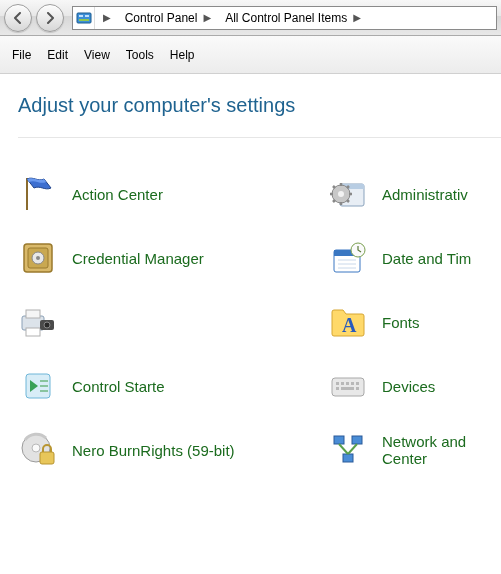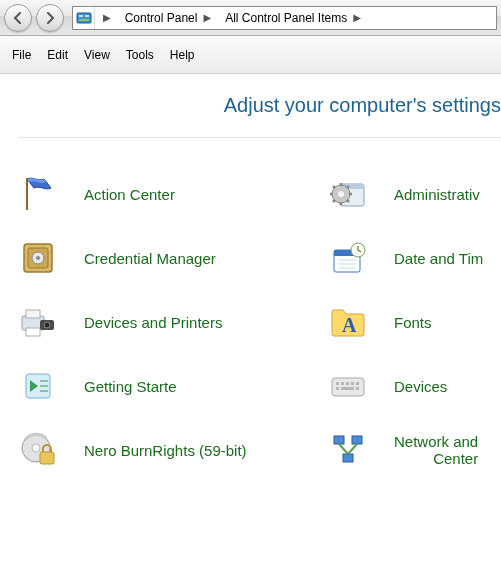--- a/index.html
+++ b/index.html
@@ -61,41 +61,40 @@
     align-items: center;
     padding: 0 4px;
     font-size: 12px;
   }
   .menu-item {
     padding: 2px 8px;
     cursor: pointer;
   }
   .content {
     padding: 20px 0 0 18px;
-    text-align: right;
   }
   .heading {
     color: #1f6390;
     font-size: 20px;
     font-weight: 400;
     padding-bottom: 20px;
     border-bottom: 1px solid #e6e6e6;
     margin-right: 0;
   }
   .grid {
     display: grid;
     grid-template-columns: 300px 1fr;
     column-gap: 10px;
     row-gap: 24px;
     padding-top: 36px;
   }
   .item {
     display: flex;
     align-items: center;
-    gap: 26px;
+    gap: 14px;
     cursor: pointer;
     white-space: nowrap;
   }
   .item-icon {
     width: 40px; height: 40px;
     display: flex; align-items: center; justify-content: center;
     flex-shrink: 0;
   }
   .item-icon svg { width: 40px; height: 40px; }
   .item-label {
@@ -208,21 +207,20 @@
     <div class="item">
       <div class="item-icon">
         <svg viewBox="0 0 40 40">
             <rect x="4" y="14" width="22" height="14" rx="2" fill="#dce3ea" stroke="#8aa0b6"></rect>
             <rect x="8" y="8" width="14" height="8" fill="#f5f5f5" stroke="#b0b0b0"></rect>
             <rect x="8" y="26" width="14" height="8" fill="#fff" stroke="#b0b0b0"></rect>
             <rect x="22" y="18" width="14" height="10" rx="2" fill="#4a4a4a"></rect>
             <circle cx="29" cy="23" r="3" fill="#2a2a2a" stroke="#888"></circle>
           </svg>
       </div>
-      <span class="item-label">Devices and Printers</span>
     </div>
 
     <div class="item">
       <div class="item-icon">
         <svg viewBox="0 0 40 40">
             <path d="M4 12 L4 32 Q4 34 6 34 L34 34 Q36 34 36 32 L36 14 Q36 12 34 12 L18 12 L15 8 L6 8 Q4 8 4 10 Z" fill="#ffd96a" stroke="#d6a633"></path>
             <text x="14" y="30" font-size="20" font-family="Georgia,serif" fill="#2a5bbd" font-weight="bold">A</text>
           </svg>
       </div>
       <span class="item-label">Fonts</span>
@@ -230,21 +228,21 @@
     <div class="item">
       <div class="item-icon">
         <svg viewBox="0 0 40 40">
             <rect x="8" y="8" width="24" height="24" rx="3" fill="#d8edf7" stroke="#6fb6d8"></rect>
             <path d="M12 14 L20 20 L12 26 Z" fill="#3aa158"></path>
             <rect x="22" y="14" width="8" height="2" fill="#88c49f"></rect>
             <rect x="22" y="19" width="8" height="2" fill="#88c49f"></rect>
             <rect x="22" y="24" width="8" height="2" fill="#88c49f"></rect>
           </svg>
       </div>
-      <span class="item-label">Getting Starte</span>
+      <span class="item-label">Control Starte</span>
     </div>
 
     <div class="item">
       <div class="item-icon">
         <svg viewBox="0 0 40 40">
             <rect x="4" y="12" width="32" height="18" rx="3" fill="#e8e8e8" stroke="#a8a8a8"></rect>
             <rect x="8" y="16" width="3" height="3" fill="#b8b8b8"></rect>
             <rect x="13" y="16" width="3" height="3" fill="#b8b8b8"></rect>
             <rect x="18" y="16" width="3" height="3" fill="#b8b8b8"></rect>
             <rect x="23" y="16" width="3" height="3" fill="#b8b8b8"></rect>

